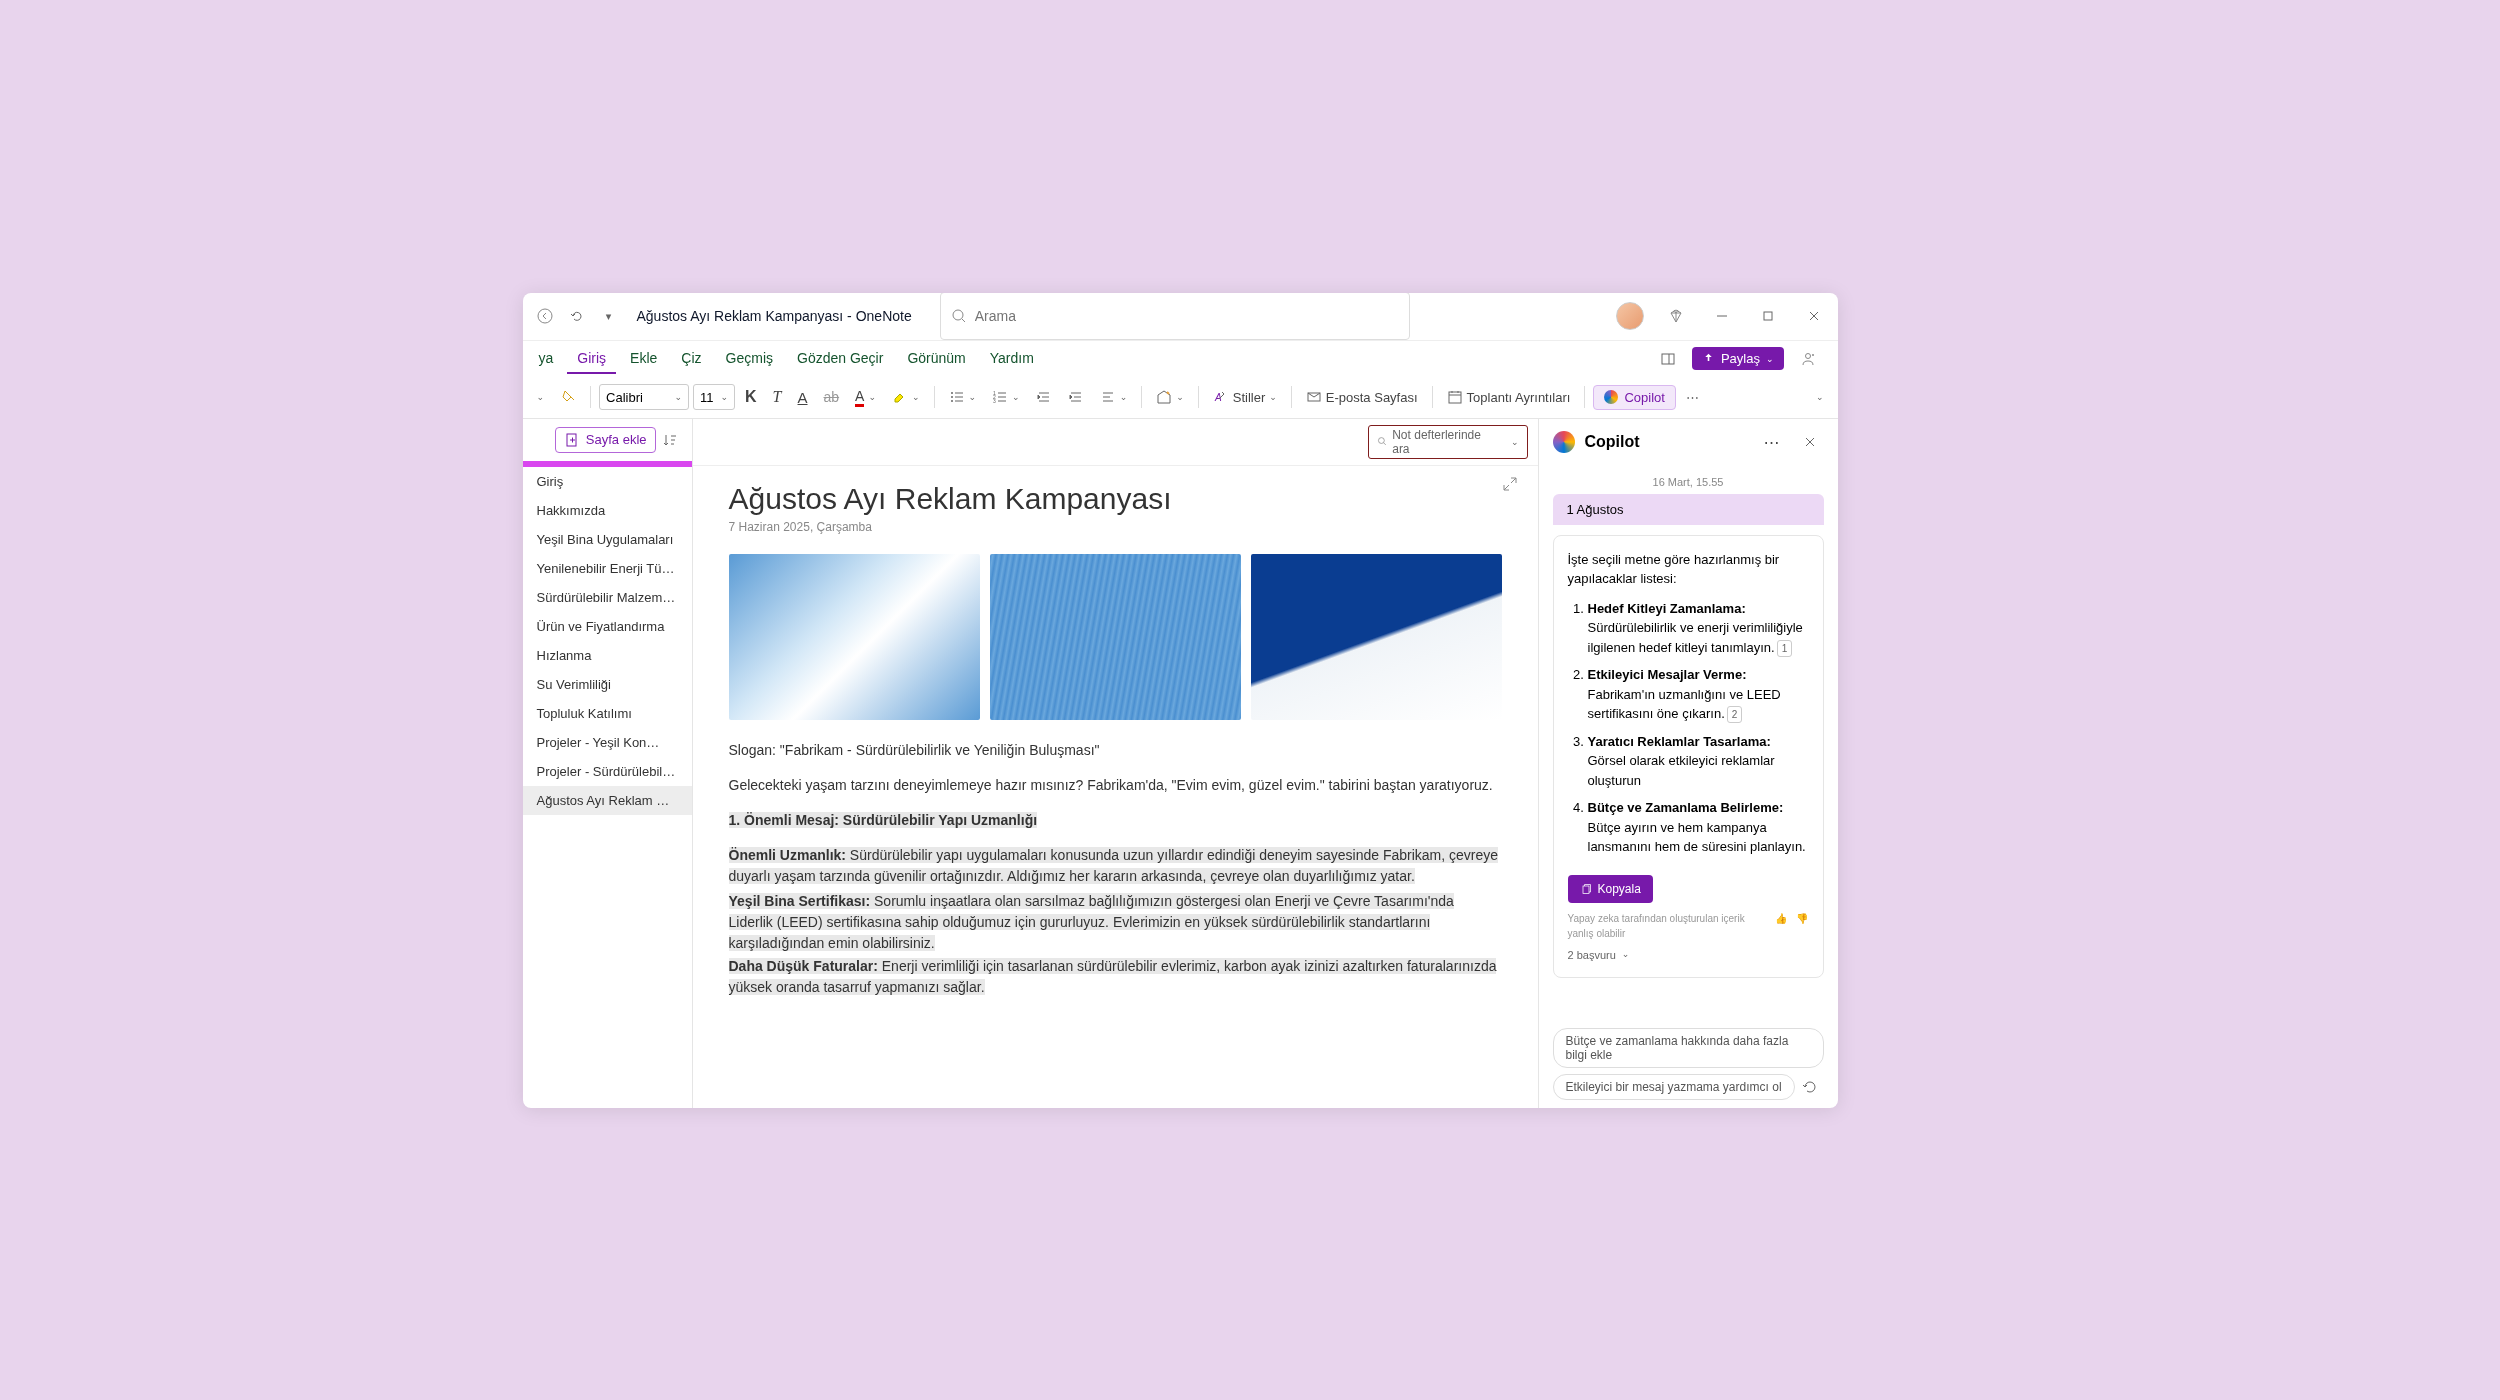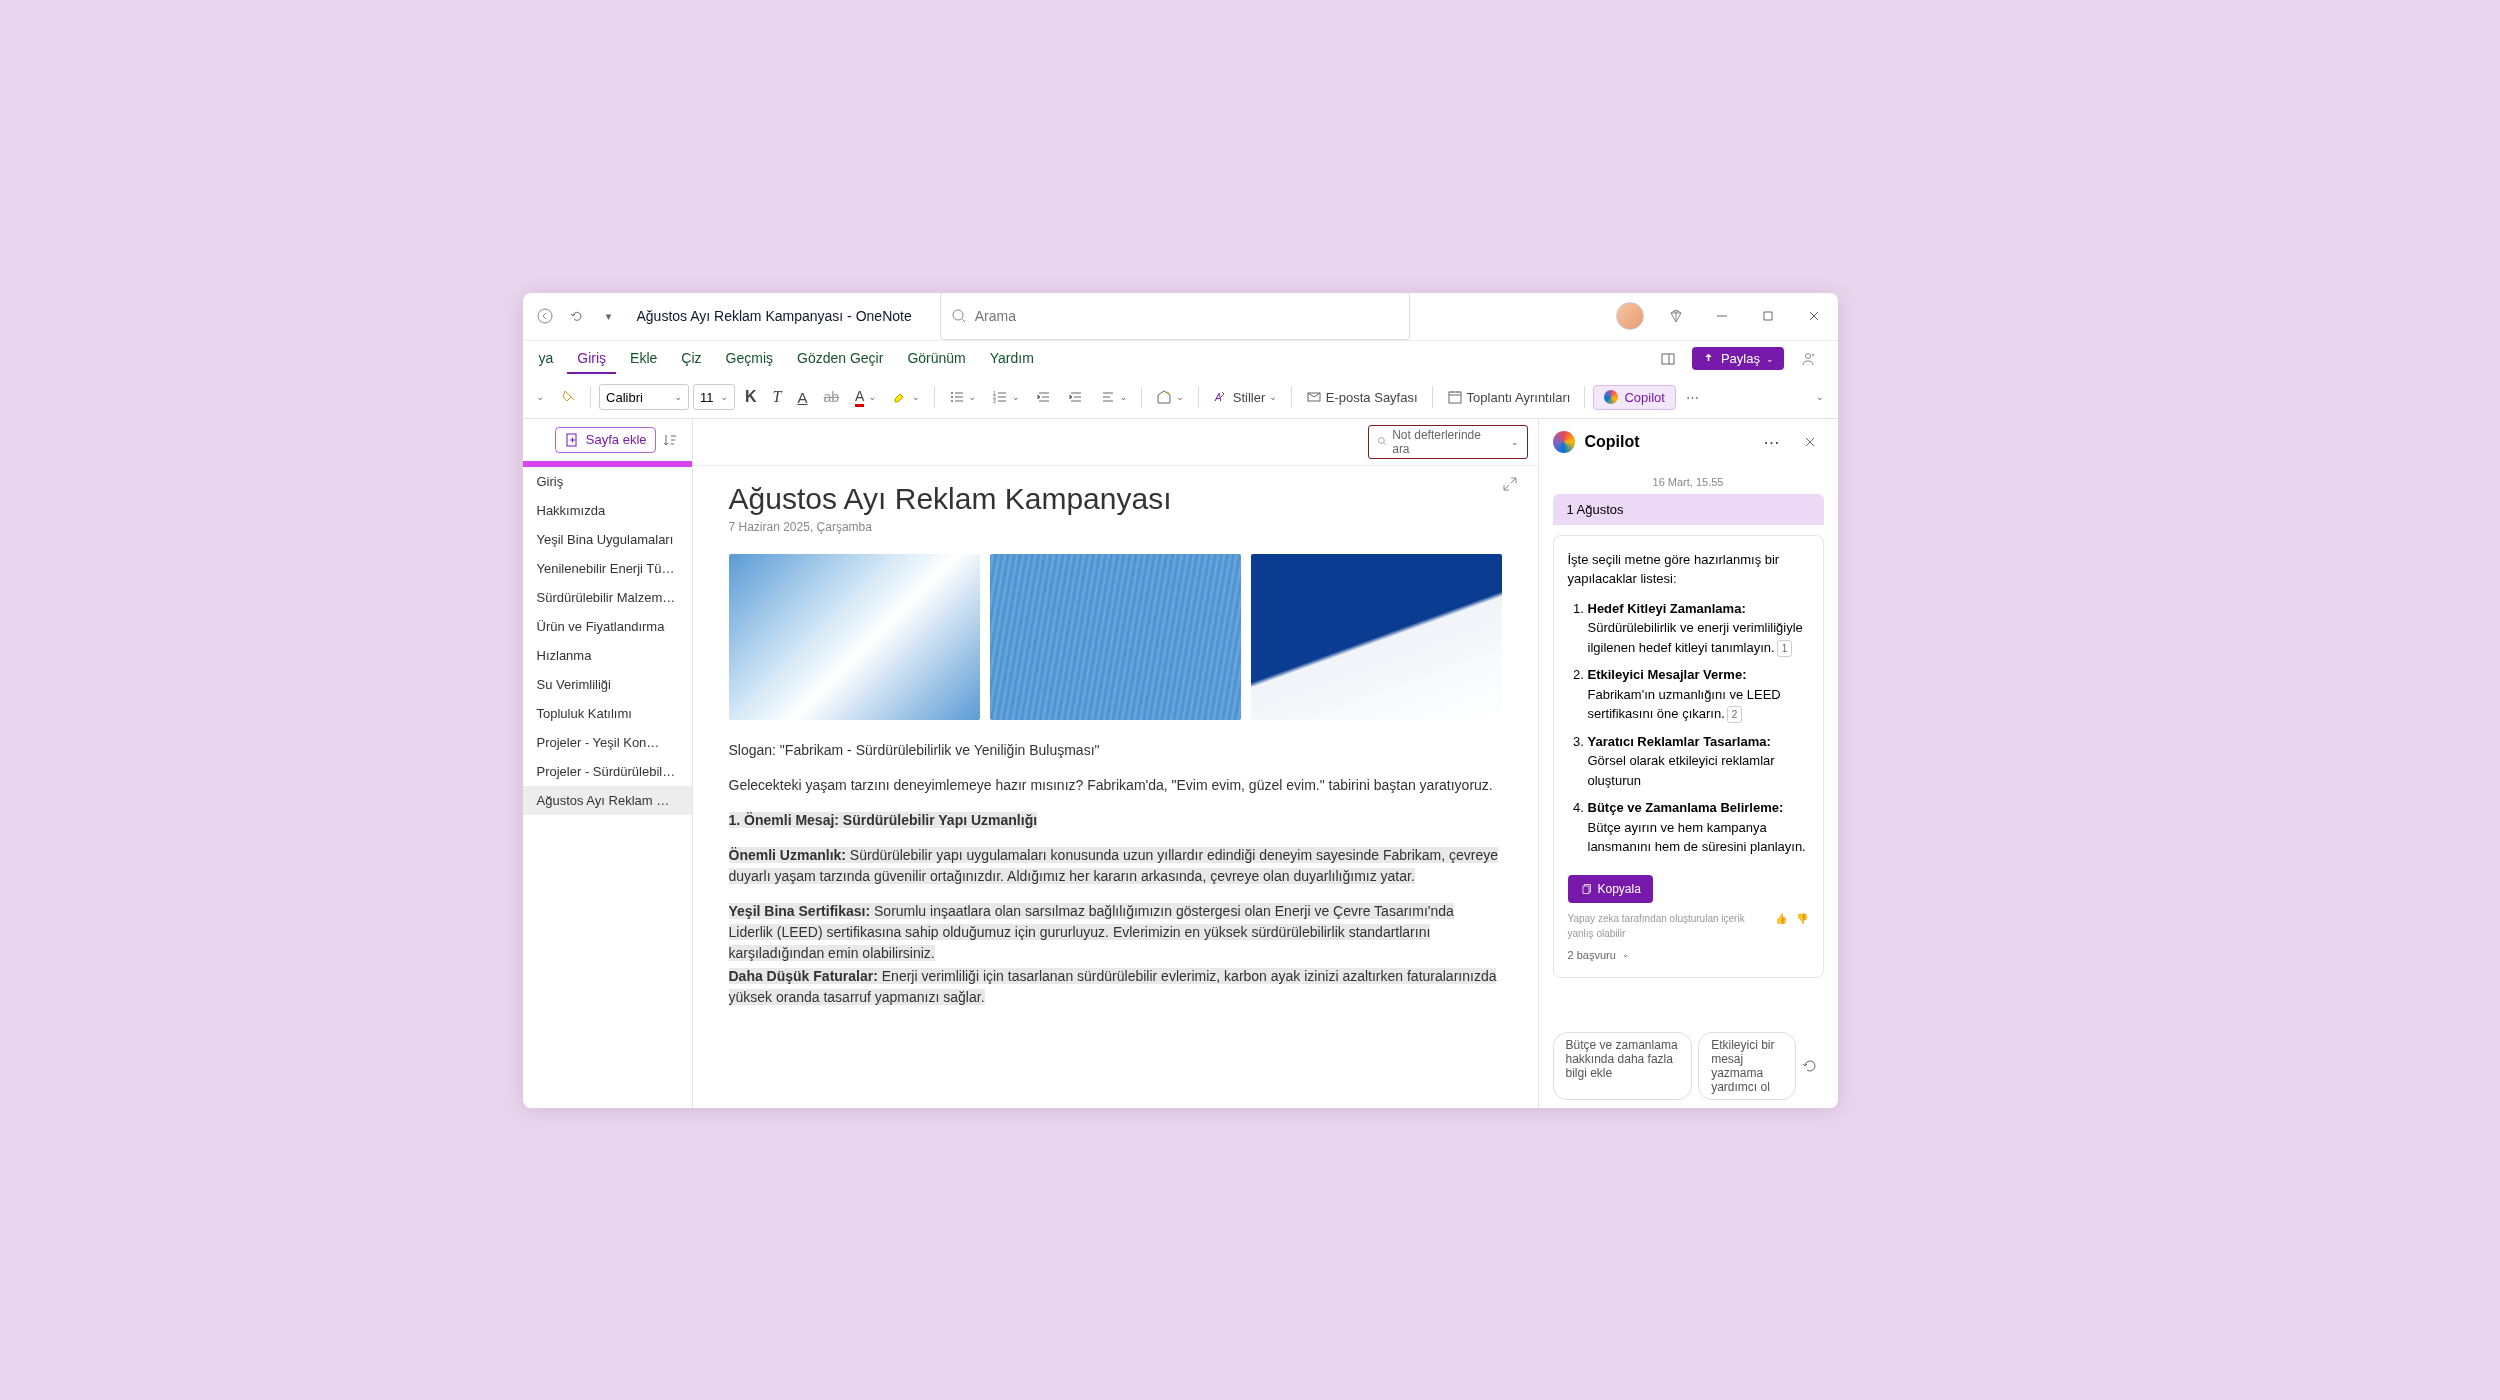--- a/index.html
+++ b/index.html
@@ -51,21 +51,21 @@
 .cp-body{flex:1;padding:10px 14px;overflow:auto;font-size:13px}
 .cp-timestamp{text-align:center;font-size:11px;color:#888;margin-bottom:6px}
 .cp-chip{background:#ecd9f5;padding:8px 14px;border-radius:6px 6px 0 0;font-size:13px;margin-bottom:10px}
 .cp-response{border:1px solid #e5e5e5;border-radius:8px;padding:14px;font-size:13px;line-height:1.5}
 .cp-response ol{padding-left:20px;margin-top:10px}
 .cp-response li{margin-bottom:8px}
 .ref-badge{display:inline-block;border:1px solid #ccc;border-radius:3px;font-size:10px;padding:0 4px;margin-left:2px;color:#666}
 .copy-btn{background:#7719aa;color:#fff;padding:5px 12px;border-radius:4px;display:inline-flex;align-items:center;gap:6px;margin-top:10px;font-size:12px;cursor:pointer}
 .cp-disclaimer{font-size:10px;color:#999;margin-top:8px;display:flex;justify-content:space-between;align-items:flex-start}
 .cp-refs{font-size:11px;color:#666;margin-top:6px;display:flex;align-items:center;gap:6px}
-.cp-suggestions{padding:8px 14px;display:flex;flex-direction:row;gap:6px}
+.cp-suggestions{padding:8px 14px;display:flex;flex-direction:column;gap:6px}
 .cp-sugg{border:1px solid #ddd;border-radius:14px;padding:5px 12px;font-size:12px;color:#555;cursor:pointer;display:inline-block;width:fit-content}
 .cp-sugg-row{display:flex;align-items:center;justify-content:space-between}
 svg{width:16px;height:16px}
 .chev{font-size:9px;color:#666}
 </style>
 </head>
 <body>
 
 <div class="app-window">
 
@@ -325,21 +325,21 @@
         <div class="page-date">7 Haziran 2025, Çarşamba</div>
         <div class="image-row">
           <div class="img-box img1"></div>
           <div class="img-box img2"></div>
           <div class="img-box img3"></div>
         </div>
         <div class="body-text">
           <p>Slogan: "Fabrikam - Sürdürülebilirlik ve Yeniliğin Buluşması"</p>
           <p>Gelecekteki yaşam tarzını deneyimlemeye hazır mısınız? Fabrikam'da, "Evim evim, güzel evim." tabirini baştan yaratıyoruz.</p>
           <p><b class="hl">1. Önemli Mesaj: Sürdürülebilir Yapı Uzmanlığı</b></p>
-          <p style="margin-bottom:14px"><b class="hl">Önemli Uzmanlık:</b><span class="hl"> Sürdürülebilir yapı uygulamaları konusunda uzun yıllardır edindiği deneyim sayesinde Fabrikam, çevreye duyarlı yaşam tarzında güvenilir ortağınızdır. Aldığımız her kararın arkasında, çevreye olan duyarlılığımız yatar.</span></p>
+          <p style="margin-bottom:4px"><b class="hl">Önemli Uzmanlık:</b><span class="hl"> Sürdürülebilir yapı uygulamaları konusunda uzun yıllardır edindiği deneyim sayesinde Fabrikam, çevreye duyarlı yaşam tarzında güvenilir ortağınızdır. Aldığımız her kararın arkasında, çevreye olan duyarlılığımız yatar.</span></p>
           <p style="margin-bottom:2px"><b class="hl">Yeşil Bina Sertifikası:</b><span class="hl"> Sorumlu inşaatlara olan sarsılmaz bağlılığımızın göstergesi olan Enerji ve Çevre Tasarımı'nda Liderlik (LEED) sertifikasına sahip olduğumuz için gururluyuz. Evlerimizin en yüksek sürdürülebilirlik standartlarını karşıladığından emin olabilirsiniz.</span></p>
           <p><b class="hl">Daha Düşük Faturalar:</b><span class="hl"> Enerji verimliliği için tasarlanan sürdürülebilir evlerimiz, karbon ayak izinizi azaltırken faturalarınızda yüksek oranda tasarruf yapmanızı sağlar.</span></p>
         </div>
       </div>
     </div>
 
     <div class="copilot-panel">
       <div class="cp-header">
         <div class="cp-logo"></div>
         <div class="cp-title">Copilot</div>

